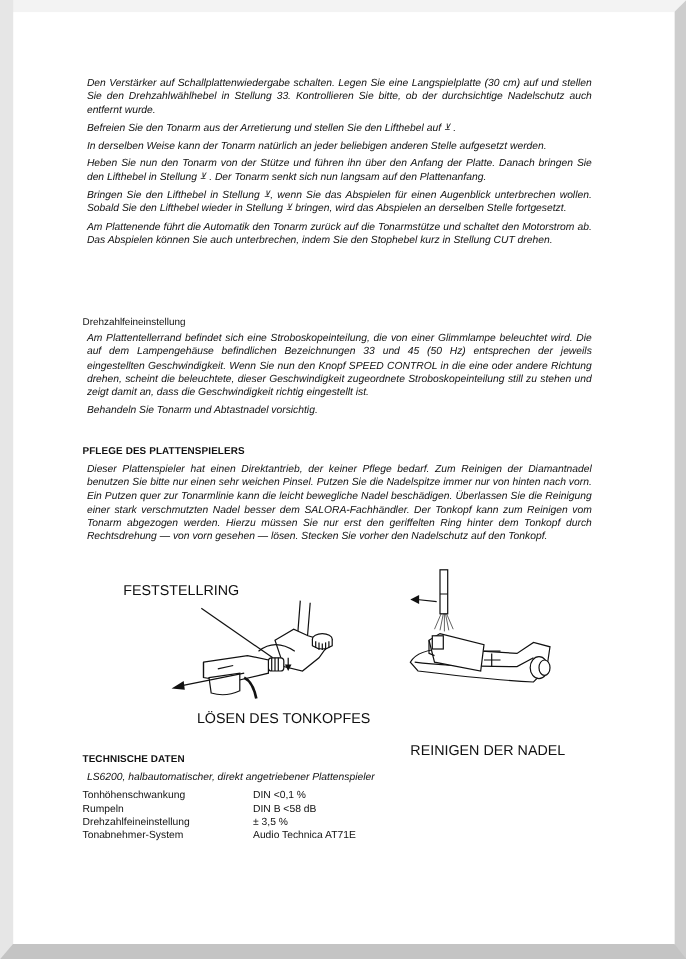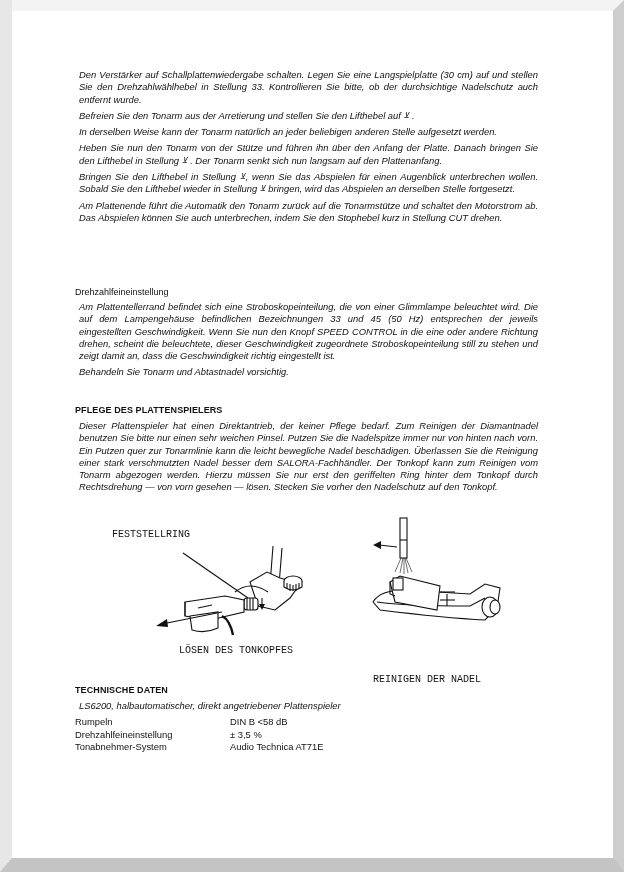--- a/index.html
+++ b/index.html
@@ -17,21 +17,21 @@
   .frame-bottom { position: absolute; left: 0; bottom: 0; width: 624px; height: 14px; background: #c4c4c4;
     clip-path: polygon(12px 0, calc(100% - 11px) 0, 100% 100%, 0 100%); }
   .h { font-weight: bold; font-size: 9px; letter-spacing: 0.1px; margin: 0 0 5px 0; }
   .sub { font-weight: normal; font-size: 9px; margin: 0 0 4px 0; }
   .p { font-size: 9.4px; line-height: 12.3px; margin: 4px; text-align: justify; font-style: italic; }
   .p.last { text-align-last: left; }
   .sym { font-size: 8px; vertical-align: 1px; }
   .sec { position: absolute; left: 75px; width: 467px; }
 
   .fig { position: absolute; }
-  .fig-label { position: absolute; font-size: 10px; white-space: nowrap; font-family: Liberation Mono, monospace; }
+  .fig-label { position: absolute; font-size: 13px; white-space: nowrap; }
 
   .spec-table { border-collapse: collapse; font-size: 9.4px; }
   .spec-table td { padding: 0; height: 12.2px; line-height: 12.2px; vertical-align: top; }
   .spec-table td.k { width: 155px; }
 </style>
 </head>
 <body>
 
 <div class="frame-top"></div>
 <div class="frame-left"></div>
@@ -133,20 +133,24 @@
   <polygon points="8,35 16,31 16,39" fill="#111"></polygon>
 </svg>
 
 <div class="fig-label" style="left:373px; top:674px;">REINIGEN DER NADEL</div>
 
 <div class="sec" style="top:685px">
   <div class="h">TECHNISCHE DATEN</div>
   <p class="p">LS6200, halbautomatischer, direkt angetriebener Plattenspieler</p>
   <table class="spec-table">
     <tbody>
+        <tr>
+      <td class="k">Tonhöhenschwankung</td>
+      <td>DIN &lt;0,1 %</td>
+    </tr>
     <tr>
       <td class="k">Rumpeln</td>
       <td>DIN B &lt;58 dB</td>
     </tr>
     <tr>
       <td class="k">Drehzahlfeineinstellung</td>
       <td>± 3,5 %</td>
     </tr>
     <tr>
       <td class="k">Tonabnehmer-System</td>

